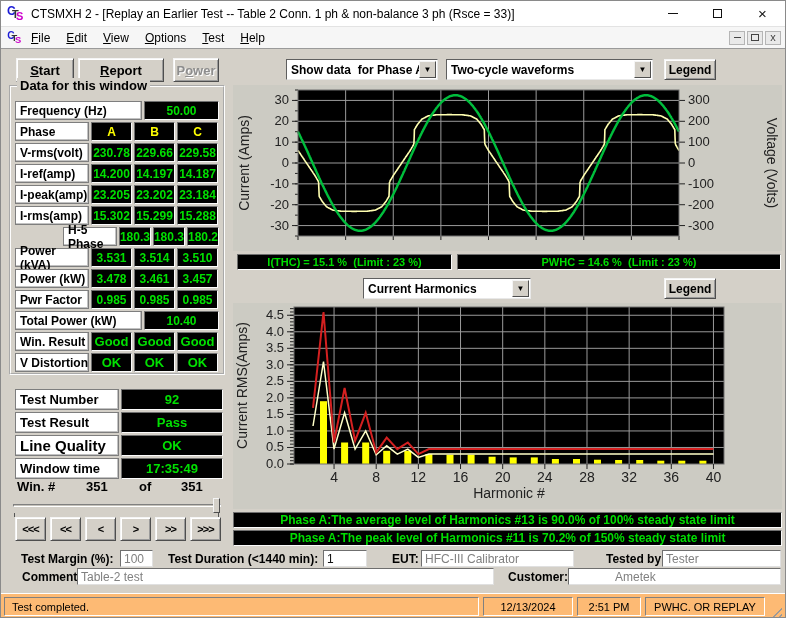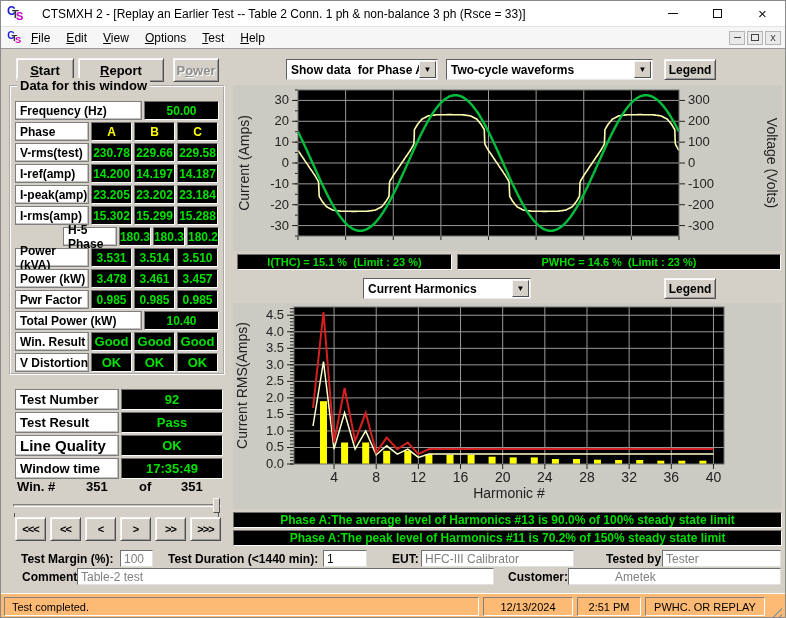--- a/index.html
+++ b/index.html
@@ -10,21 +10,21 @@
     font-family: "Liberation Sans", sans-serif; color:#000;
   }
   
   .titlebar { position:absolute; left:0; top:0; width:100%; height:26px; background:#fff;
     display:flex; align-items:center; border-bottom:1px solid #e3e3e3; }
   .app-icon { position:relative; width:17px; height:16px; margin-left:6px; flex:0 0 auto; }
   .app-icon .c1{position:absolute;left:0;top:-2px;font-weight:bold;font-size:12px;color:#1b1bd6;}
   .app-icon .c2{position:absolute;left:5px;top:2px;font-weight:bold;font-size:11px;color:#333;}
   .app-icon .c3{position:absolute;left:9px;top:4px;font-weight:bold;font-size:11px;color:#cc00cc;}
   .app-icon.small{transform:scale(.85);margin-left:5px;}
-  .title-text { font-size:12px; margin-left:18px; flex:1; white-space:nowrap; overflow:hidden; }
+  .title-text { font-size:12px; margin-left:7px; flex:1; white-space:nowrap; overflow:hidden; }
   .win-controls { display:flex; height:100%; }
   .win-btn { width:45px; height:100%; display:flex; align-items:center; justify-content:center; font-size:13px; color:#111; }
   .ic-min { width:10px; height:1px; background:#111; }
   .ic-max { width:9px; height:9px; border:1px solid #111; }
   .ic-close { font-size:15px; line-height:1; }
   
   .menubar { position:absolute; left:0; top:26px; width:100%; height:22px; background:#f6f6f6;
     display:flex; align-items:center; border-bottom:1px solid #9a9a9a; }
   .menu-item { font-size:12px; padding:3px 8px; }
   .mdi-controls { margin-left:auto; display:flex; gap:2px; margin-right:4px; }
@@ -153,21 +153,21 @@
           <div class="lcell" style="width: 127px;">Frequency (Hz)</div>
           <div class="vcell " style="flex: 1 1 0%;">50.00</div>
         </div>
         <div style="display: flex; gap: 2px; height: 19px; margin-bottom: 2px;">
           <div class="lcell" style="width: 74px;">Phase</div>
           <div class="vcell ylw" style="width: 41px;">A</div>
           <div class="vcell ylw" style="width: 41px;">B</div>
           <div class="vcell ylw" style="width: 41px;">C</div>
         </div>
         <div style="display: flex; gap: 2px; height: 19px; margin-bottom: 2px;">
-          <div class="lcell" style="width: 74px;">V-rms(test)</div>
+          <div class="lcell" style="width: 74px;">V-rms(volt)</div>
           <div class="vcell " style="width: 41px;">230.78</div>
           <div class="vcell " style="width: 41px;">229.66</div>
           <div class="vcell " style="width: 41px;">229.58</div>
         </div>
         <div style="display: flex; gap: 2px; height: 19px; margin-bottom: 2px;">
           <div class="lcell" style="width: 74px;">I-ref(amp)</div>
           <div class="vcell " style="width: 41px;">14.200</div>
           <div class="vcell " style="width: 41px;">14.197</div>
           <div class="vcell " style="width: 41px;">14.187</div>
         </div>

